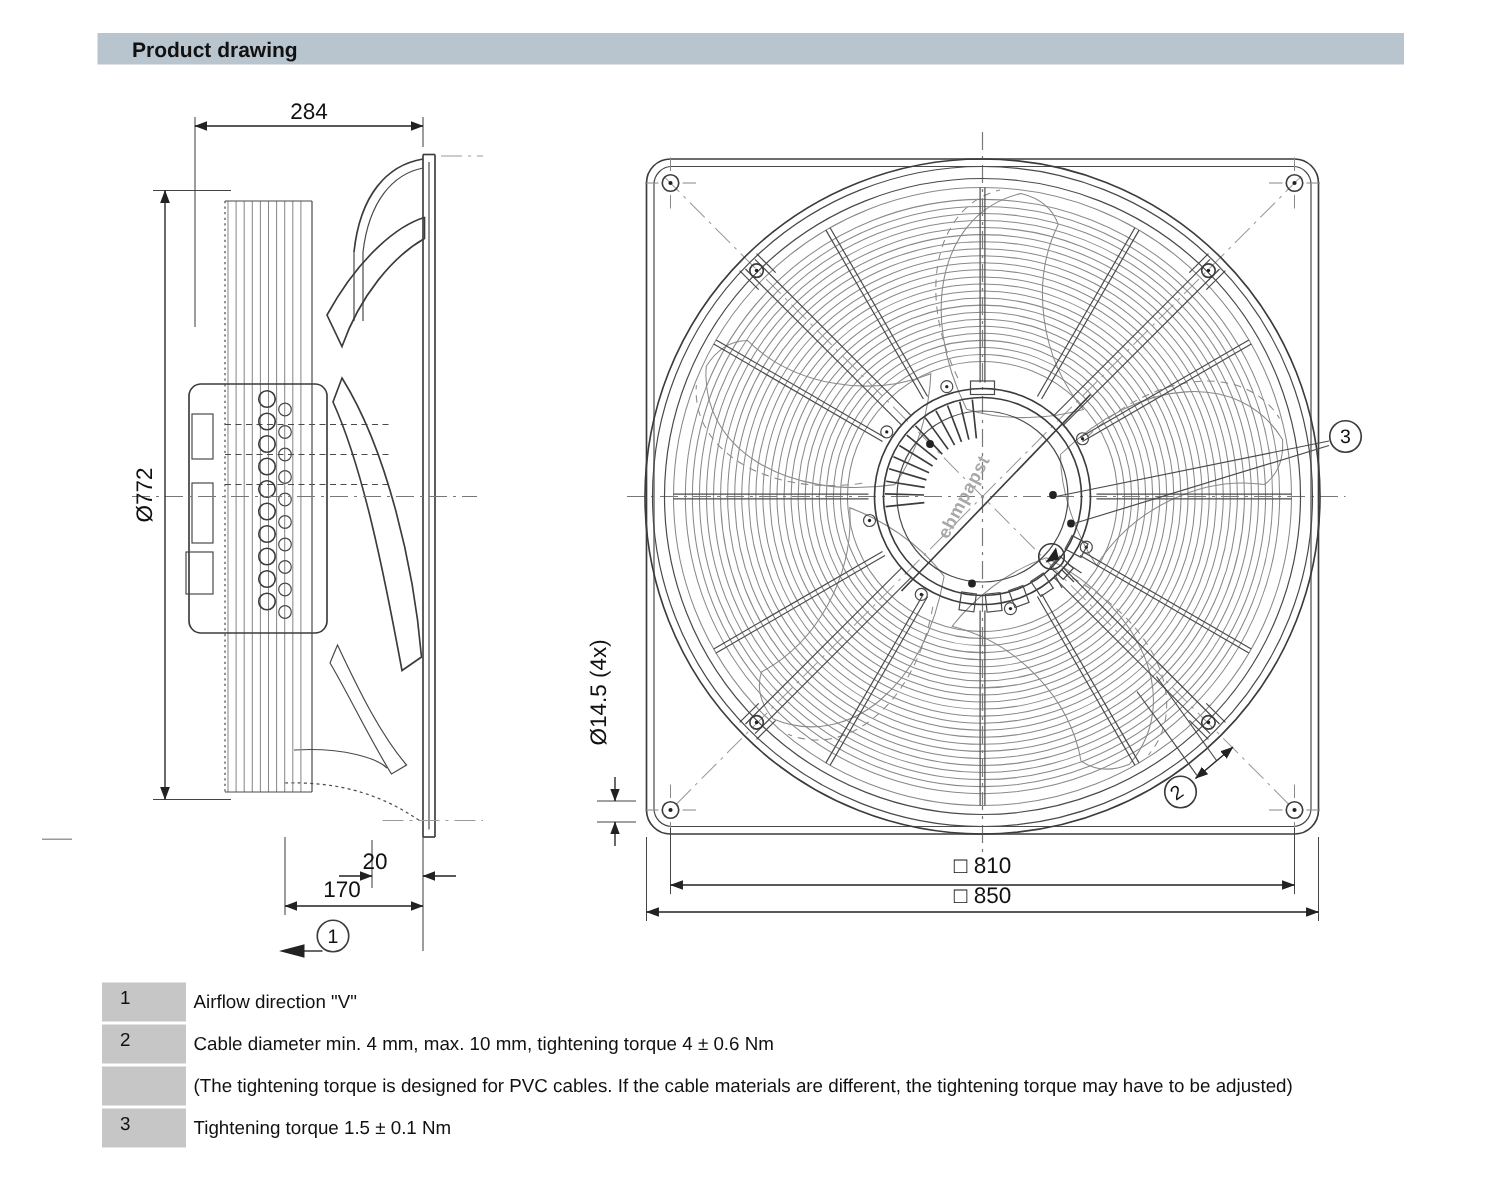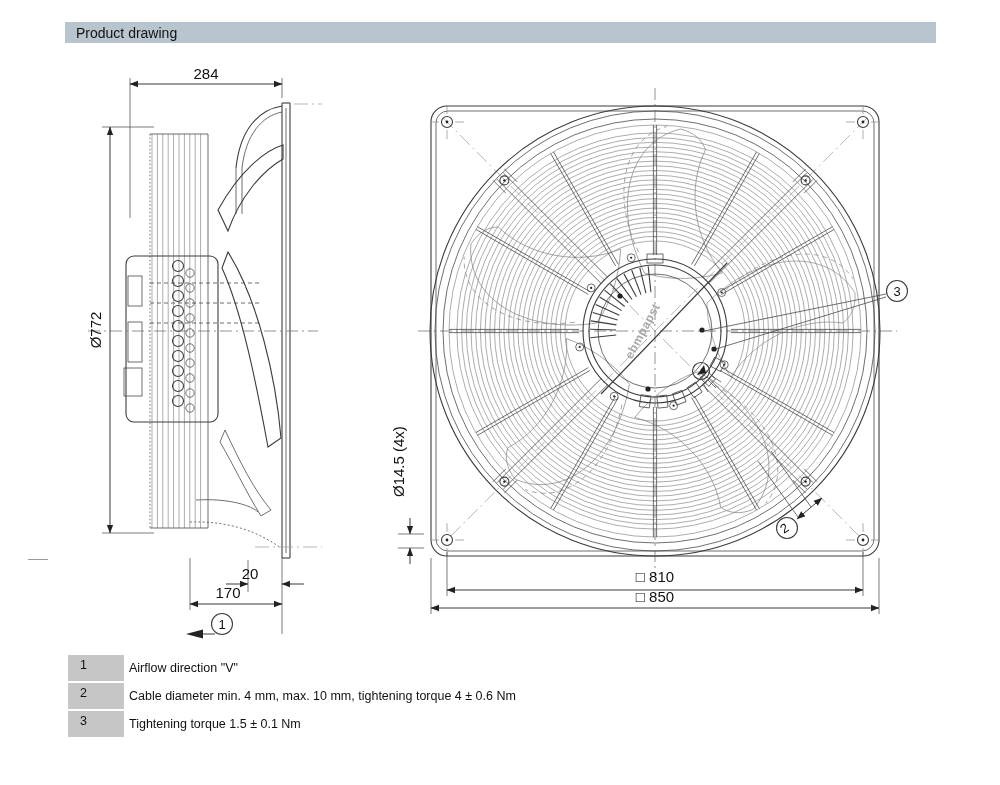--- a/index.html
+++ b/index.html
@@ -1,21 +1,21 @@
 <!DOCTYPE html>
 <html><head>
 <meta charset="utf-8">
 <style>
   html,body{margin:0;padding:0;background:#ffffff;}
   body{font-family:"Liberation Sans","DejaVu Sans",sans-serif;color:#111;}
   .page{position:relative;width:1000px;height:785px;background:#fff;overflow:hidden;}
 
   .header-bar{position:absolute;left:65px;top:22px;width:871px;height:21px;
     background:#b8c4ce;display:flex;align-items:center;}
-  .header-bar span{font-size:14px;font-weight:normal;padding-left:11px;letter-spacing:0px;}
+  .header-bar span{font-size:14px;font-weight:bold;padding-left:23px;letter-spacing:0px;}
 
   .margin-tick{position:absolute;left:28px;top:559px;width:20px;height:1px;background:#9a9a9a;}
 
   svg.drawing{position:absolute;left:0;top:0;}
 
   
   .ln   {stroke:#3c3c3c;stroke-width:1.1;fill:none;}
   .thin {stroke:#4a4a4a;stroke-width:0.8;fill:none;}
   .lt   {stroke:#8a8a8a;stroke-width:0.7;fill:none;}
   .diml {stroke:#222;stroke-width:0.9;fill:none;}
@@ -394,18 +394,22 @@
   <div class="notes">
     <div class="nrow">
       <div class="ncell">1</div>
       <div class="ntext">Airflow direction "V"</div>
     </div>
     <div class="nrow">
       <div class="ncell">2</div>
       <div class="ntext">Cable diameter min. 4 mm, max. 10 mm, tightening torque 4 ± 0.6 Nm</div>
     </div>
     <div class="nrow">
+      <div class="ncell"></div>
+      <div class="ntext">(The tightening torque is designed for PVC cables. If the cable materials are different, the tightening torque may have to be adjusted)</div>
+    </div>
+    <div class="nrow">
       <div class="ncell">3</div>
       <div class="ntext">Tightening torque 1.5 ± 0.1 Nm</div>
     </div>
   </div>
 
 </div>
 
 </body></html>

